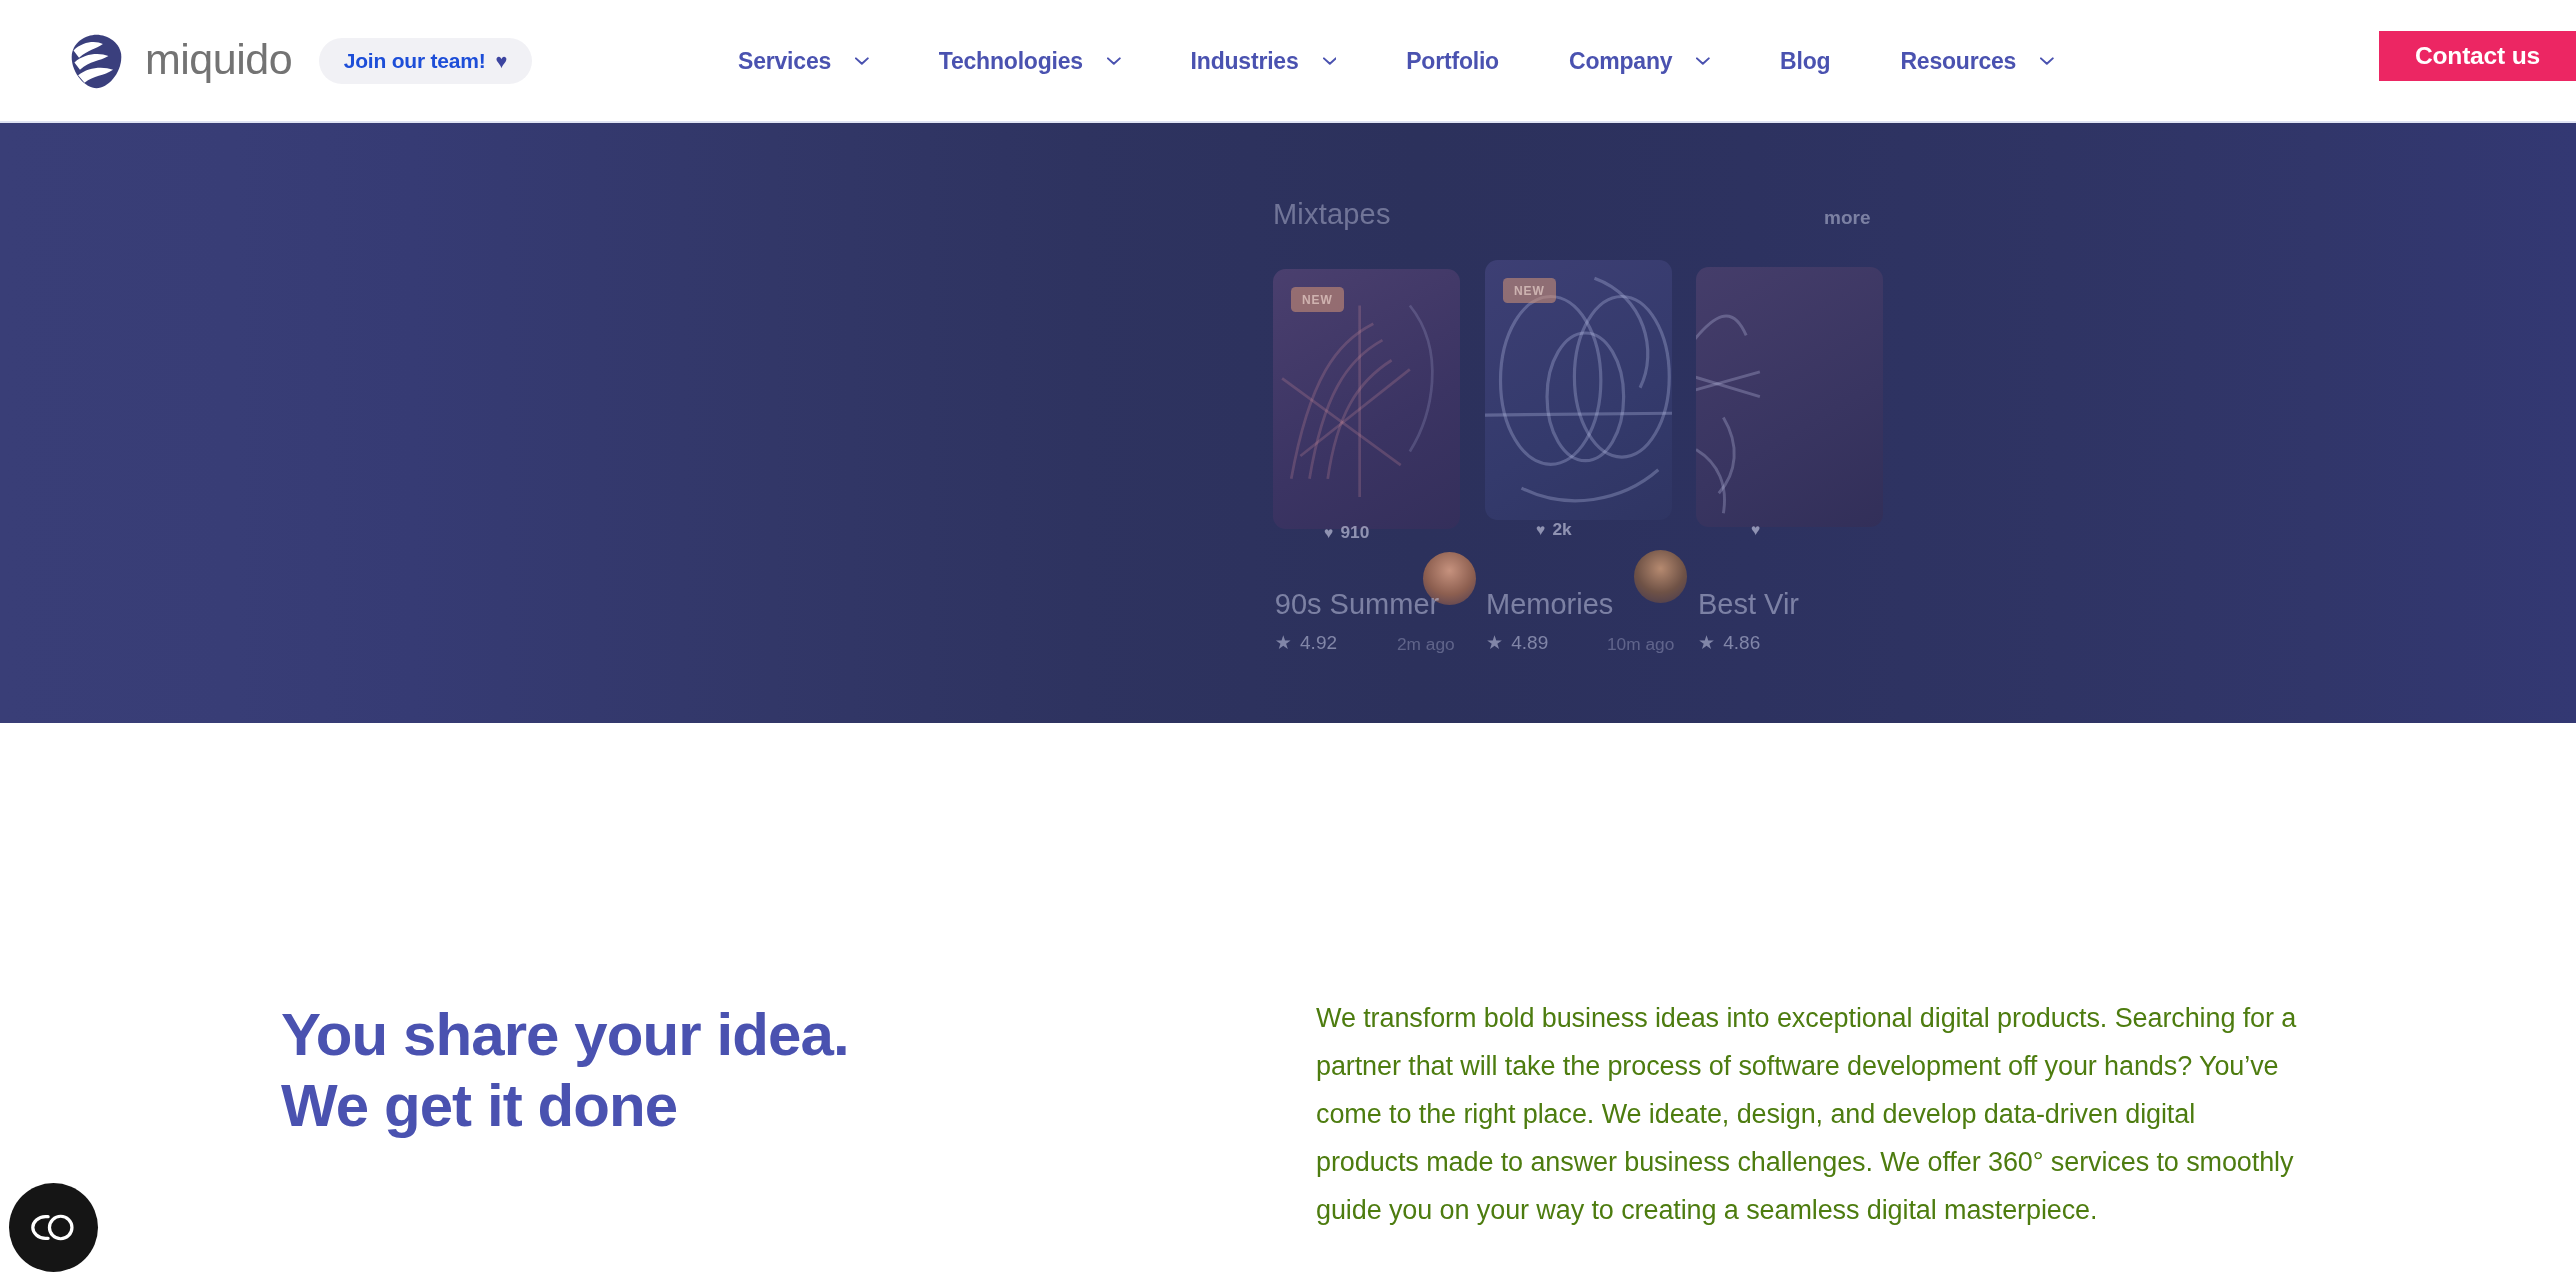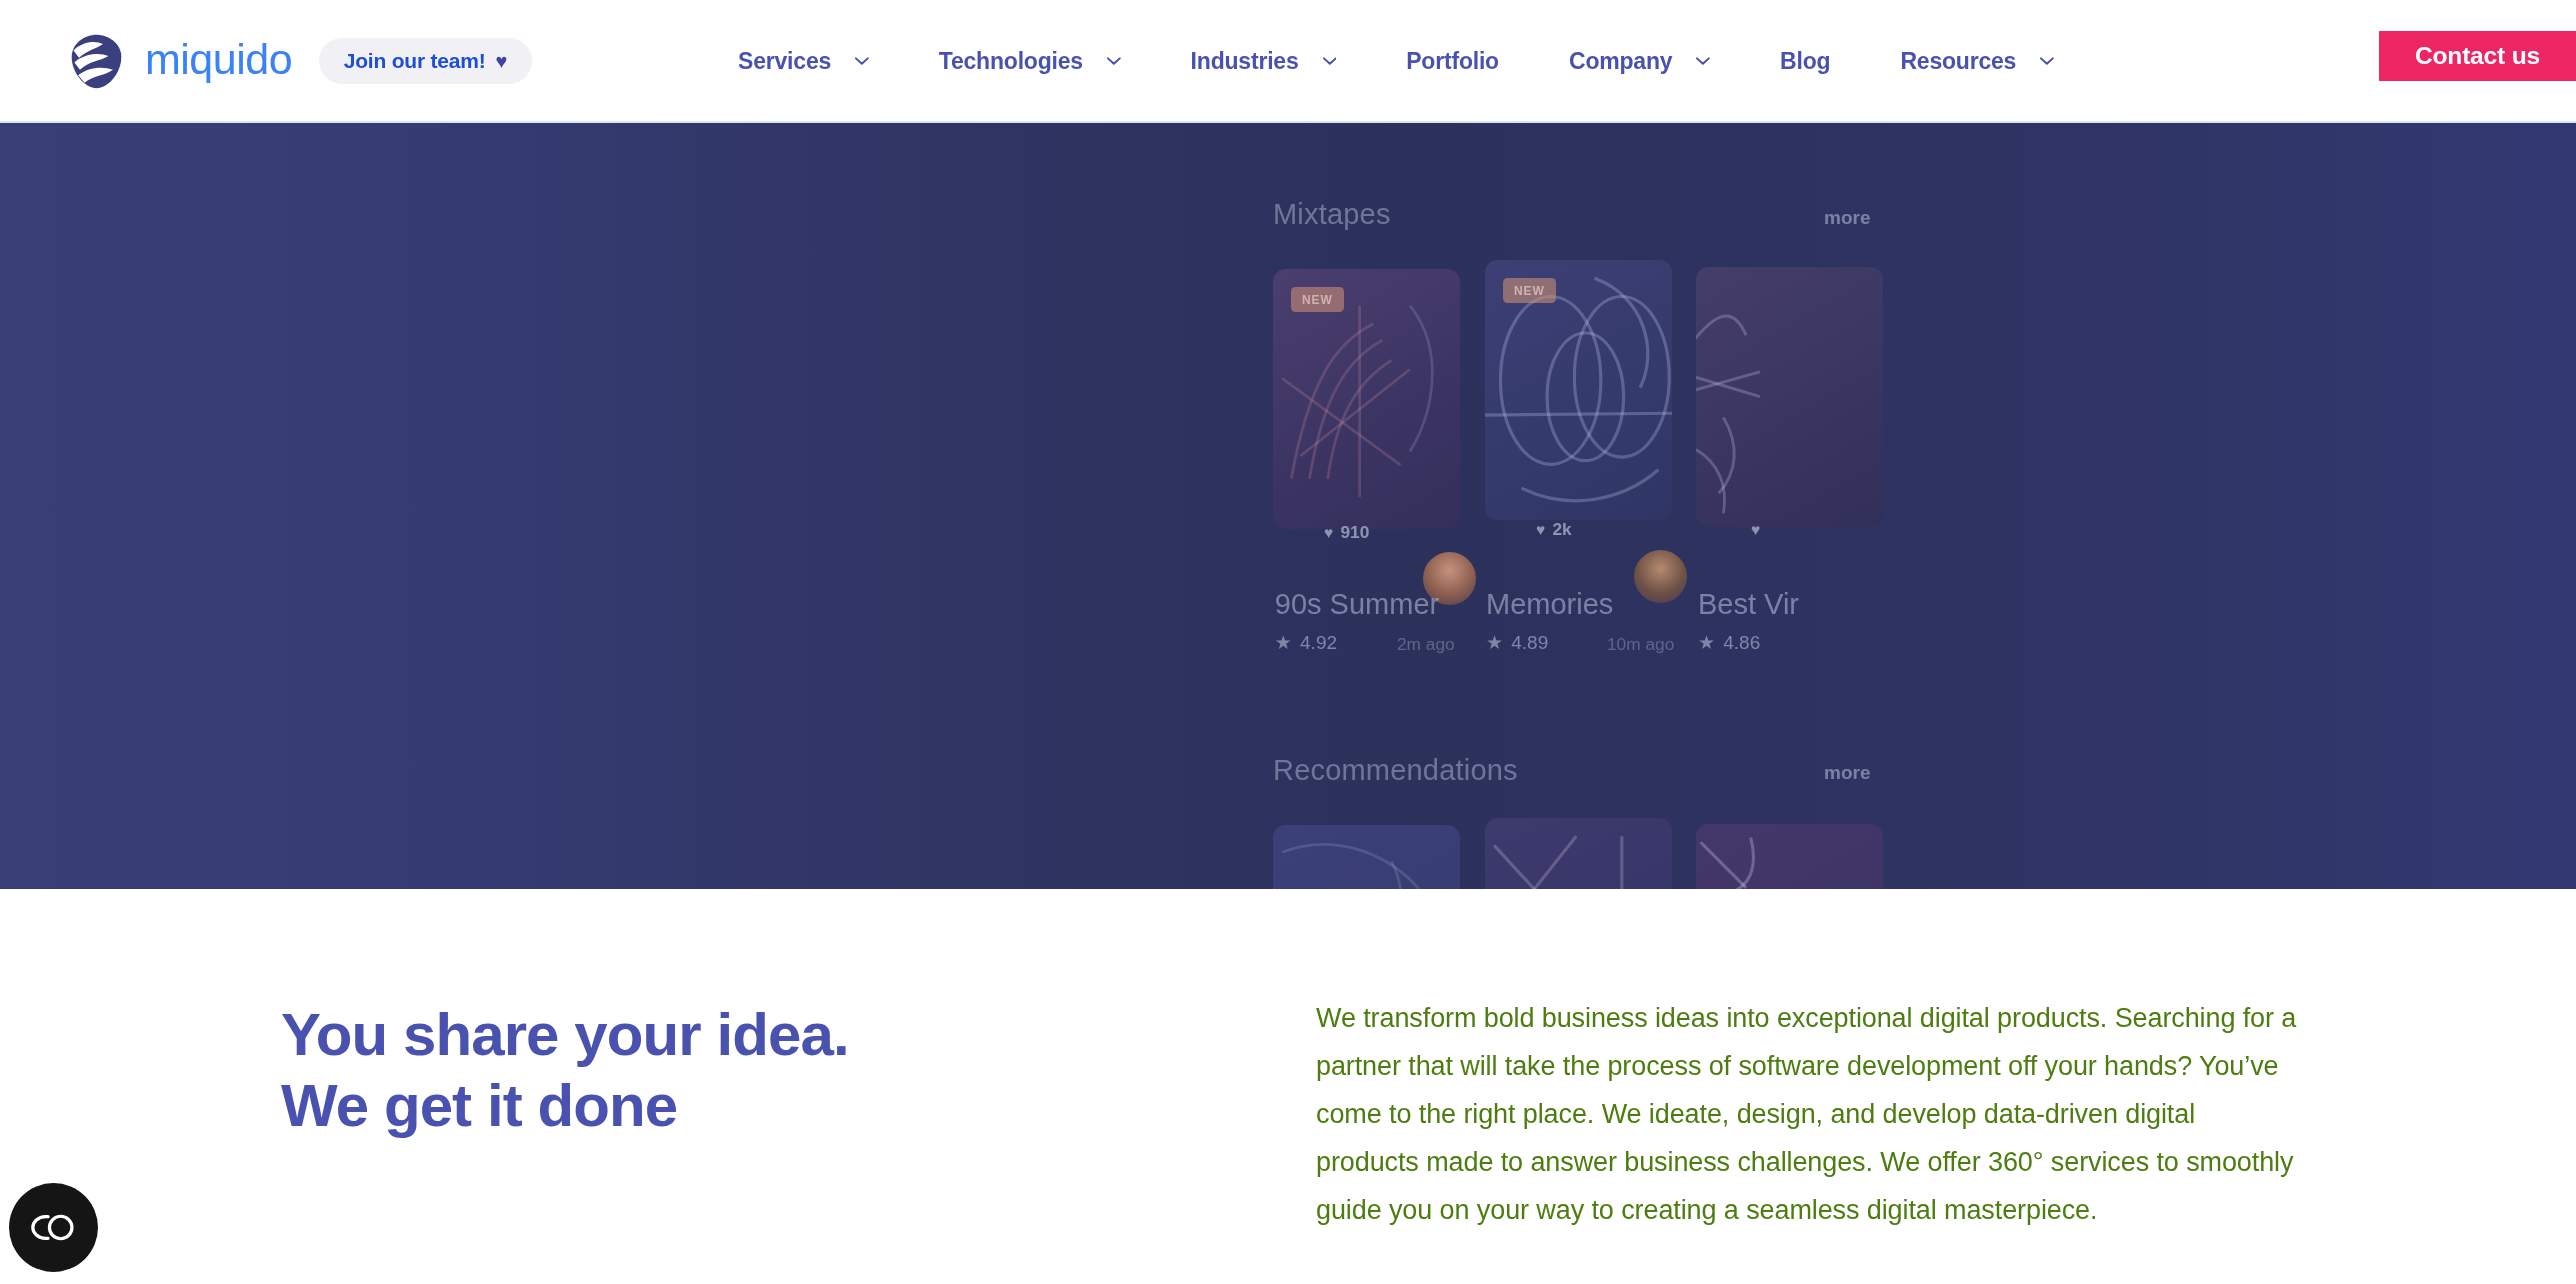--- a/index.html
+++ b/index.html
@@ -31,21 +31,21 @@
   .logo-mark {
     width: 57px; height: 57px;
     position: relative;
     flex: 0 0 auto;
   }
   .logo-mark svg { display: block; width: 57px; height: 57px; }
   .logo-word {
     font-size: 43px;
     font-weight: 500;
     letter-spacing: -0.5px;
-    color: #3b82f6;
+    color: #737373;
     line-height: 1;
     padding-bottom: 3.6px;
   }
   .join-pill {
     margin-left: 27px;
     height: 46px;
     background: #f1f1f5;
     border-radius: 23px;
     display: flex;
     align-items: center;
@@ -108,21 +108,21 @@
     left: 0; top: 121px;
     width: 2576px; height: 1.8px;
     background: #dfe3f3;
   }
 
   
   .hero {
     position: absolute;
     top: 123px; left: 0;
     width: 2576px;
-    height: 766px;
+    height: 600px;
     background: linear-gradient(90deg,
        #393e77 0%,
        #383d76 9%,
        #363b74 16%,
        #323768 30%,
        #2e3360 42%,
        #2c315c 55%,
        #2d3260 68%,
        #2f3464 80%,
        #31366a 90%,

